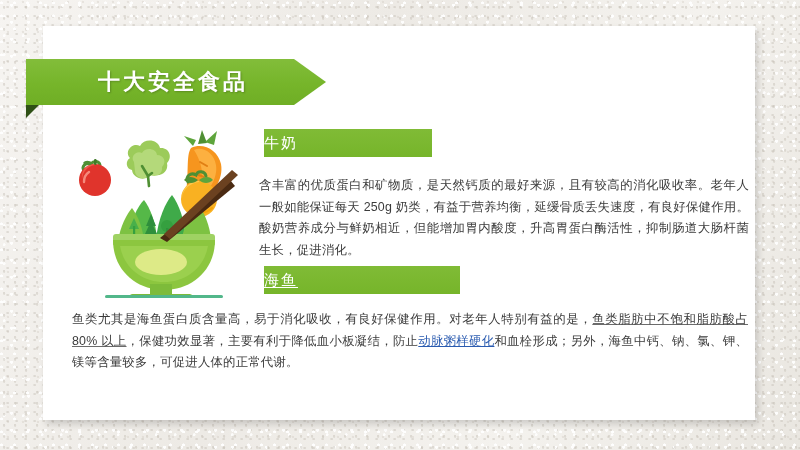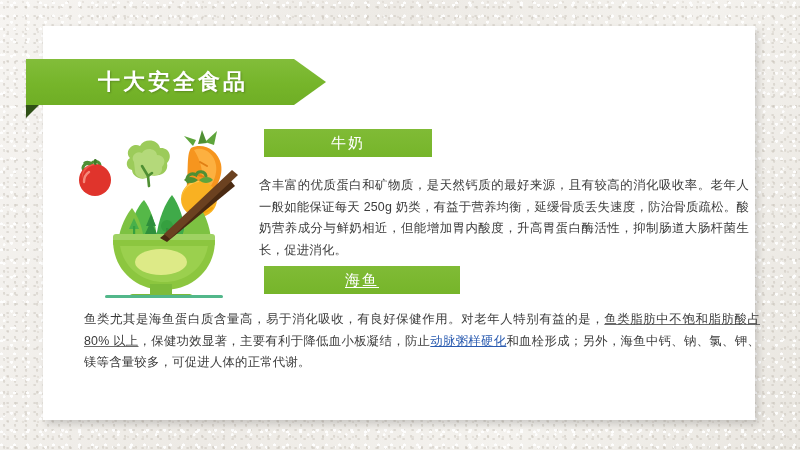--- a/index.html
+++ b/index.html
@@ -97,21 +97,21 @@
   }
 
   
   .sec-bar {
     position: absolute;
     background: #79b82e;
     background-image: linear-gradient(180deg, #80bb36 0%, #76b52a 100%);
     color: #ffffff;
     font-size: 15px;
     letter-spacing: 2px;
-    text-align: center;
+    text-align: left;
     box-sizing: border-box;
   }
   #bar-milk {
     left: 264px;
     top: 129px;
     width: 168px;
     height: 28px;
     line-height: 28px;
   }
   #bar-fish {
@@ -134,21 +134,21 @@
     line-height: 21.5px;
     letter-spacing: .2px;
     text-align: justify;
   }
   #para-milk {
     left: 259px;
     top: 175px;
     width: 490px;
   }
   #para-fish {
-    left: 84px;
+    left: 72px;
     top: 309px;
     width: 676px;
   }
   .link {
     color: #2a5bb0;
     text-decoration: underline;
   }
   .uline {
     text-decoration: underline;
     text-decoration-color: #6b6b6b;
@@ -230,21 +230,21 @@
     </g>
 
     <g>
       <path d="M88 116 L158 58 l5 6 L95 120 z" fill="#4a2a12"></path>
       <path d="M92 112 L160 48 l6 5 L98 117 z" fill="#6b4120"></path>
     </g>
   </svg>
 
   <div class="sec-bar" id="bar-milk">牛奶</div>
 
-  <div class="para" id="para-milk">含丰富的优质蛋白和矿物质，是天然钙质的最好来源，且有较高的消化吸收率。老年人一般如能保证每天 250g 奶类，有益于营养均衡，延缓骨质丢失速度，防治骨质疏松。酸奶营养成分与鲜奶相近，但能增加胃内酸度，升高胃蛋白酶活性，抑制肠道大肠杆菌生长，促进消化。</div>
+  <div class="para" id="para-milk">含丰富的优质蛋白和矿物质，是天然钙质的最好来源，且有较高的消化吸收率。老年人一般如能保证每天 250g 奶类，有益于营养均衡，延缓骨质丢失速度，有良好保健作用。酸奶营养成分与鲜奶相近，但能增加胃内酸度，升高胃蛋白酶活性，抑制肠道大肠杆菌生长，促进消化。</div>
 
   <div class="sec-bar" id="bar-fish">
     <span class="underlined">海鱼</span>
   </div>
 
   <div class="para" id="para-fish">
     <span>鱼类尤其是海鱼蛋白质含量高，易于消化吸收，有良好保健作用。对老年人特别有益的是，</span><span class="uline">鱼类脂肪中不饱和脂肪酸占 80% 以上</span><span>，保健功效显著，主要有利于降低血小板凝结，防止</span><span class="link">动脉粥样硬化</span><span>和血栓形成；另外，海鱼中钙、钠、氯、钾、镁等含量较多，可促进人体的正常代谢。</span>
   </div>
 
 </div>

